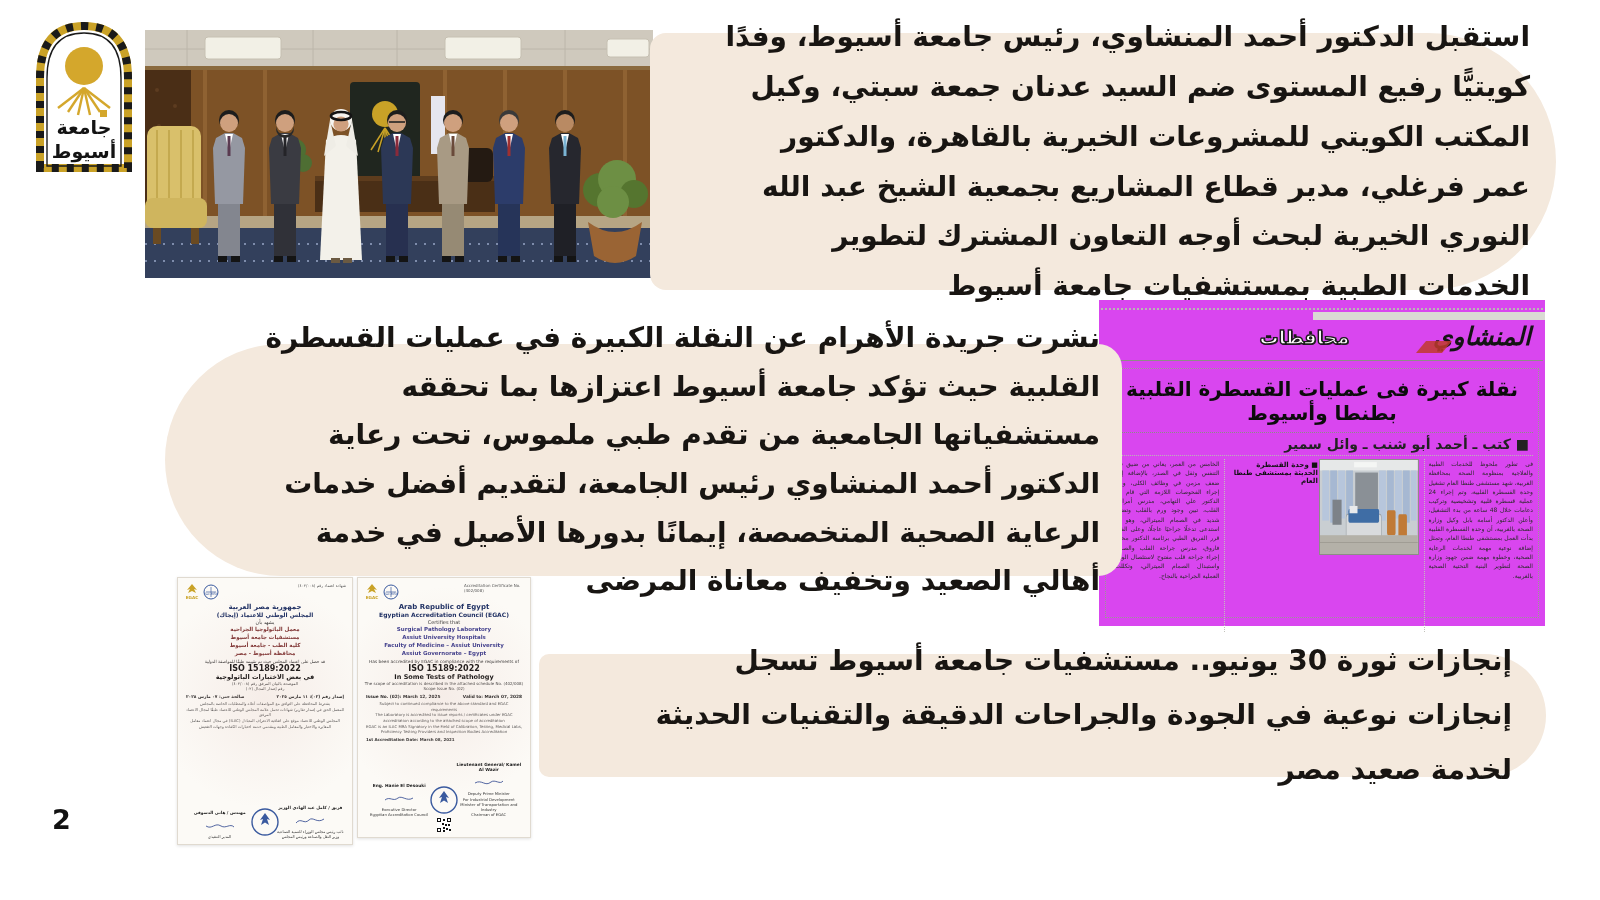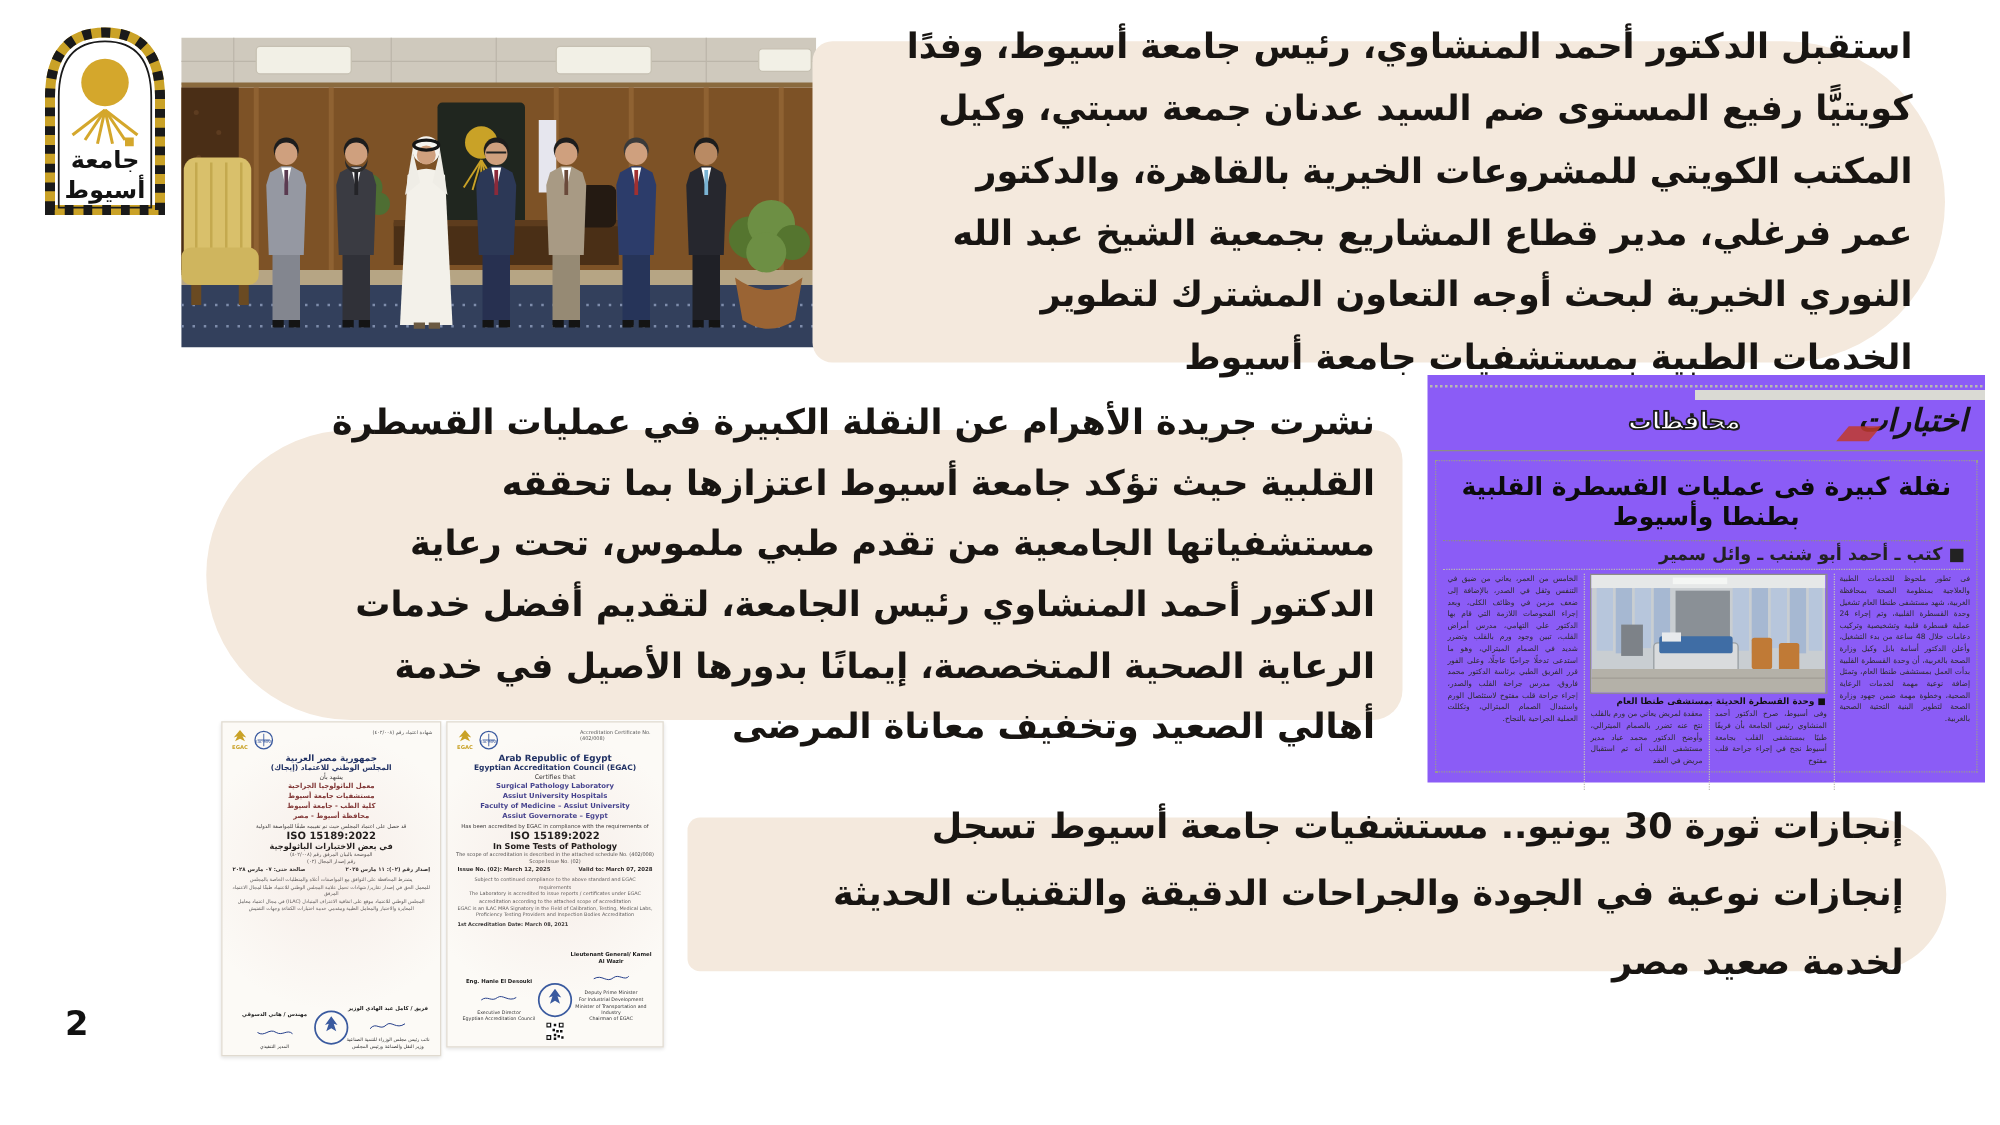--- a/index.html
+++ b/index.html
@@ -20,33 +20,33 @@
     display:flex;align-items:center;justify-content:center;
   }
   .block-top{left:650px;top:33px;width:906px;height:257px;
     border-radius:16px 129px 129px 16px;font-size:28px;line-height:1.78;
     padding:6px 26px 6px 72px;}
   .block-mid{left:165px;top:344px;width:957px;height:232px;
     border-radius:116px 24px 24px 116px;font-size:28px;line-height:1.74;
     padding:6px 22px 6px 84px;}
   .block-bottom{left:539px;top:654px;width:1007px;height:123px;
     border-radius:10px 62px 62px 10px;font-size:28px;line-height:1.95;
-    padding:4px 34px 4px 96px;margin-left:11px;}
+    padding:4px 34px 4px 96px;}
 
   .page-number{position:absolute;left:52px;top:804px;font-size:27px;font-weight:700;color:#111;}
 
   
   .uni-logo{position:absolute;left:32px;top:16px;}
 
   
   .delegation-photo{position:absolute;left:145px;top:30px;}
 
   
-  .newspaper{position:absolute;left:1142px;top:300px;width:446px;height:326px;
-    background:#8b5cf6;color:#1a1a1a;}
+  .newspaper{position:absolute;left:1099px;top:300px;width:446px;height:326px;
+    background:#d946ef;color:#1a1a1a;}
   .np-topline{position:absolute;left:2px;top:8px;width:442px;height:0;
     border-top:2px dotted #b9b9b3;}
   .np-graybar{position:absolute;right:0;top:12px;width:52%;height:8px;background:#dadad4;}
   .np-masthead{position:absolute;left:0;top:22px;width:100%;height:36px;}
   .np-section{position:absolute;left:36%;top:4px;font-size:19px;font-weight:700;
     color:#ffffff;-webkit-text-stroke:1.4px #1a1a1a;
     text-shadow:0 0 1px #000,1px 1px 0 #333;letter-spacing:1px;direction:rtl;}
   .np-ahram{position:absolute;right:14px;top:0;font-size:25px;font-weight:700;
     color:#141414;direction:rtl;font-style:italic;}
   .np-ahram::after{content:"";position:absolute;left:-12px;bottom:-2px;width:26px;height:12px;
@@ -55,21 +55,21 @@
   .np-article{position:absolute;left:6px;top:68px;width:434px;height:250px;
     border:1px dotted #9a9a93;padding:3px 5px;}
   .np-headline{direction:rtl;text-align:center;font-size:20px;font-weight:700;
     border-bottom:1px dotted #8d8d87;padding:5px 2px 7px;color:#0c0c0c;}
   .np-byline{direction:rtl;text-align:right;font-size:14px;font-weight:700;
     padding:3px 4px;border-bottom:1px dotted #b9b9b3;color:#222;}
   .np-body{display:flex;direction:rtl;gap:5px;padding-top:3px;height:176px;overflow:hidden;}
   .np-col{flex:1;font-size:6px;line-height:1.55;text-align:justify;color:#2b2b2b;overflow:hidden;}
   .np-body > .np-col{border-left:1px dotted #c2c2ba;padding-left:4px;}
   .np-body > .np-col:last-child{border-left:none;}
-  .np-mid{width:46%;display:flex;flex-direction:column;border-left:1px dotted #c2c2ba;padding-left:4px;}
+  .np-mid{width:46%;display:flex;flex-direction:row;border-left:1px dotted #c2c2ba;padding-left:4px;}
   .np-photo{border:1px solid #8d8d87;width:100%;height:96px;}
   .np-caption{font-size:7px;font-weight:700;direction:rtl;text-align:right;padding:2px 1px;color:#111;}
   .np-subcols{display:flex;direction:rtl;gap:5px;flex:1;overflow:hidden;}
   .np-subcols .np-col:first-child{border-left:1px dotted #c2c2ba;padding-left:4px;}
 
   
   .cert{position:absolute;background:#fcfaf6;border:1px solid #e0dad0;
     box-shadow:0 1px 3px rgba(0,0,0,.12);overflow:hidden;
     display:flex;flex-direction:column;padding:5px 6px;}
   .cert::before{content:"";position:absolute;inset:0;
@@ -284,21 +284,21 @@
     </g>
   </svg>
 
   <div class="text-block block-top">استقبل الدكتور أحمد المنشاوي، رئيس جامعة أسيوط، وفدًا كويتيًّا رفيع المستوى ضم السيد عدنان جمعة سبتي، وكيل المكتب الكويتي للمشروعات الخيرية بالقاهرة، والدكتور عمر فرغلي، مدير قطاع المشاريع بجمعية الشيخ عبد الله النوري الخيرية لبحث أوجه التعاون المشترك لتطوير الخدمات الطبية بمستشفيات جامعة أسيوط</div>
 
   <div class="newspaper">
     <div class="np-topline"></div>
     <div class="np-graybar"></div>
     <div class="np-masthead">
       <div class="np-section">محافظات</div>
-      <div class="np-ahram">اختبارات</div>
+      <div class="np-ahram">المنشاوي</div>
     </div>
     <div class="np-rule"></div>
     <div class="np-article">
       <div class="np-headline">نقلة كبيرة فى عمليات القسطرة القلبية بطنطا وأسيوط</div>
       <div class="np-byline">■ كتب ـ أحمد أبو شنب ـ وائل سمير</div>
       <div class="np-body">
         <div class="np-col">فى تطور ملحوظ للخدمات الطبية والعلاجية بمنظومة الصحة بمحافظة الغربية، شهد مستشفى طنطا العام تشغيل وحدة القسطرة القلبية، وتم إجراء 24 عملية قسطرة قلبية وتشخيصية وتركيب دعامات خلال 48 ساعة من بدء التشغيل، وأعلن الدكتور أسامة بابل وكيل وزارة الصحة بالغربية، أن وحدة القسطرة القلبية بدأت العمل بمستشفى طنطا العام، وتمثل إضافة نوعية مهمة لخدمات الرعاية الصحية، وخطوة مهمة ضمن جهود وزارة الصحة لتطوير البنية التحتية الصحية بالغربية.</div>
         <div class="np-mid">
           <svg class="np-photo" viewBox="0 0 172 90" preserveAspectRatio="none">
             <rect x="0" y="0" width="172" height="90" fill="#c9ced2"></rect>

